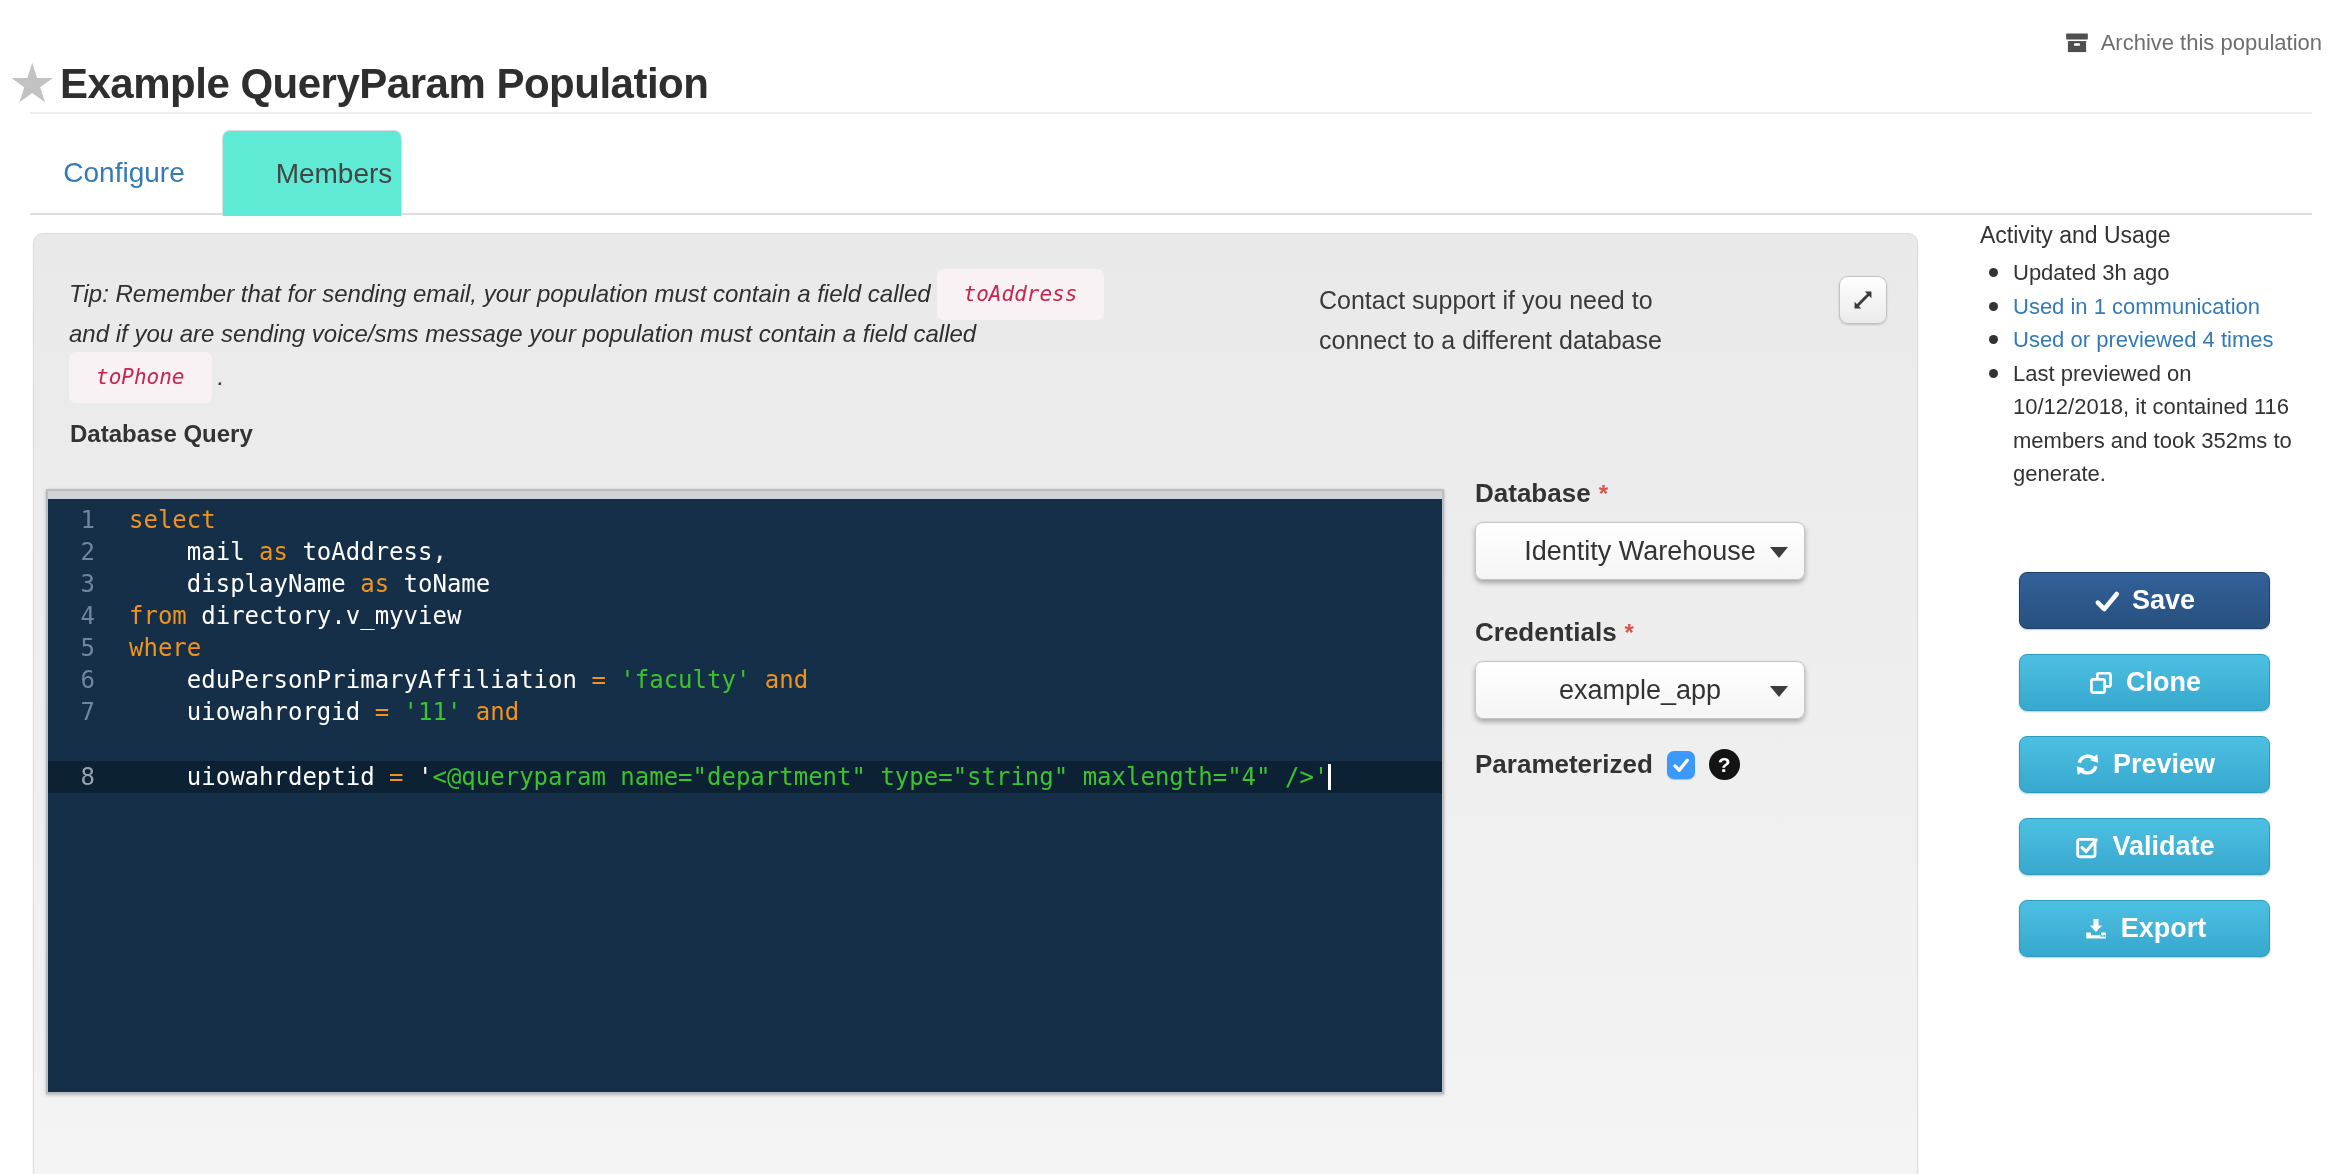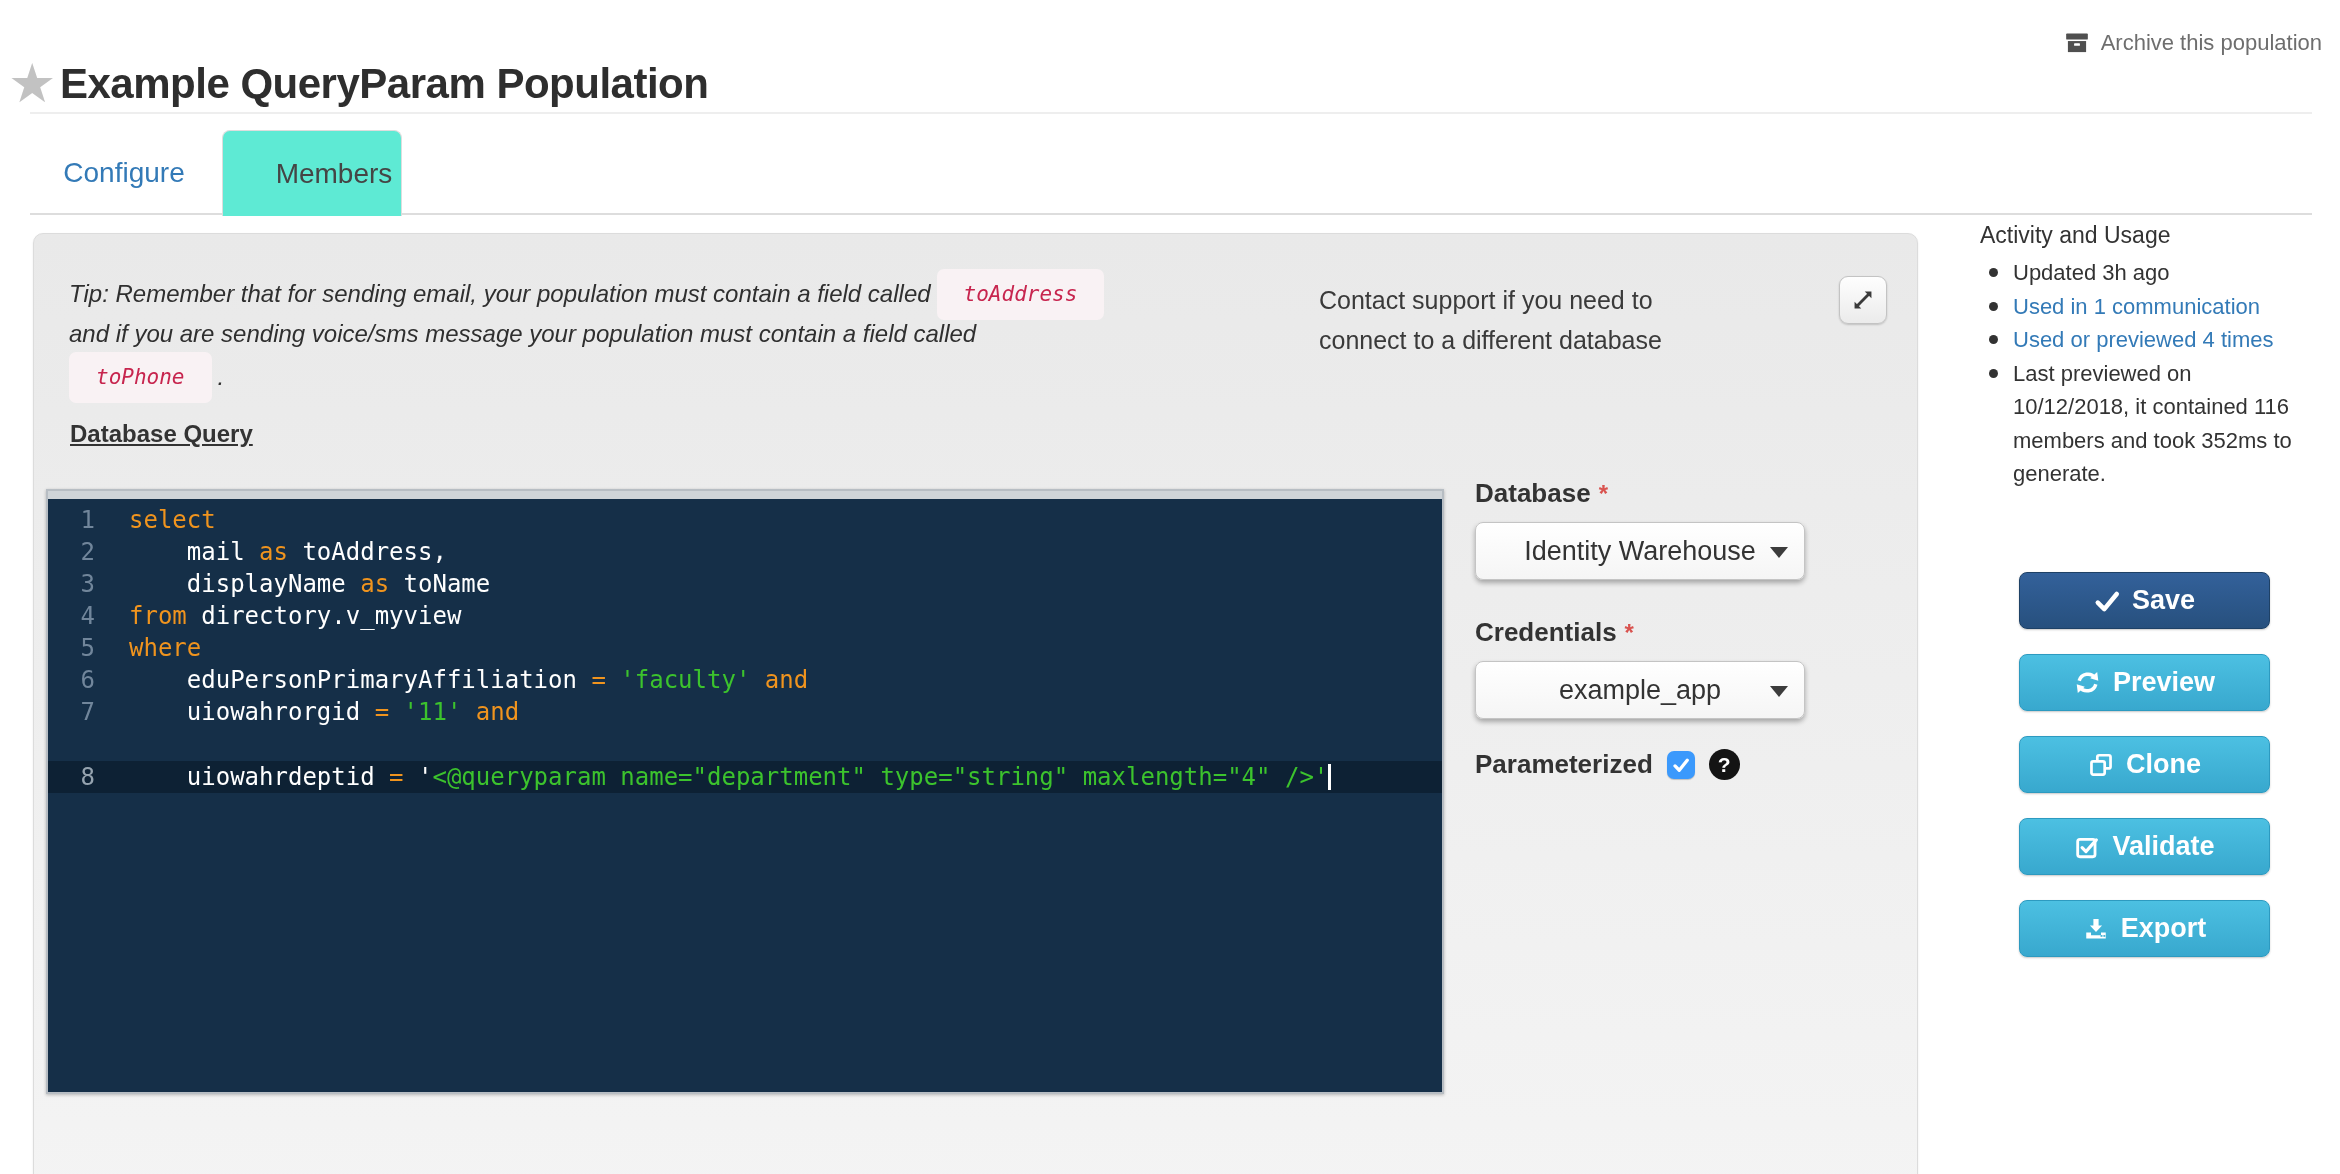--- a/index.html
+++ b/index.html
@@ -37,21 +37,21 @@
     color:var(--chip-text,#c7254e); background:var(--chip-bg,#f9f2f4); padding:5px 27px 6px;
     border-radius:7px; margin:0 6px; }
 
   .contact-note { position:absolute; left:1285px; top:46px; width:460px; font-size:25px; font-style:normal;
     line-height:40px; color:#3a3a3a; }
 
   .expand-btn { position:absolute; left:1805px; top:42px; width:48px; height:48px;
     background:linear-gradient(#fefefe,#ebebeb); border:1px solid #c3c3c3; border-radius:9px;
     display:flex; align-items:center; justify-content:center; box-shadow:0 1px 2px rgba(0,0,0,0.18); cursor:pointer; }
 
-  .query-label { position:absolute; left:36px; top:186px; font-size:24px; font-weight:bold; color:#333;text-decoration:underline; }
+  .query-label { position:absolute; left:36px; top:186px; font-size:24px; font-weight:bold; color:#333; }
 
   
   .editor { position:absolute; left:12px; top:255px; width:1398px; height:605px;
     border:2px solid #b7bdc3; background:var(--editor-bg,#152f48);
     font-family:"DejaVu Sans Mono",monospace; font-size:24px; box-shadow:0 1px 3px rgba(0,0,0,0.25); }
   .editor-topbar { height:8px; background:#cfd4d8; }
   .code-rows { padding-top:5px; }
   .code-row { height:32px; line-height:32px; white-space:pre; }
   .code-row.active { background:var(--editor-active-line,#0d2134);margin-top:33px; }
   .ln { display:inline-block; width:47px; text-align:right; color:var(--code-linenum,#71869b); }
@@ -208,41 +208,41 @@
       <div class="btn btn-primary">
         <span style="display: flex;">
           <svg width="26" height="26" viewBox="0 0 24 24">
             <path d="M3.5 13.5 l6 6 L21 5.5" fill="none" stroke="#fff" stroke-width="4.2" stroke-linecap="round" stroke-linejoin="round"></path>
           </svg>
         </span>
         <span>Save</span>
       </div>
       <div class="btn btn-info">
         <span style="display: flex;">
+          <svg width="26" height="26" viewBox="0 0 24 24">
+            <rect x="8.6" y="3" width="12.2" height="12.2" rx="1.6" fill="none" stroke="#fff" stroke-width="2.5"></rect>
+            <rect x="3.2" y="8.6" width="12.2" height="12.2" rx="1.6" fill="#3eb2d6" stroke="#fff" stroke-width="2.5"></rect>
+          </svg>
+        </span>
+        <span>Clone</span>
+      </div>
+      <div class="btn btn-info">
+        <span style="display: flex;">
           <svg width="27" height="27" viewBox="0 0 24 24">
             <path d="M4.6 10.5 A 8 8 0 0 1 19 8.2" fill="none" stroke="#fff" stroke-width="3.1"></path>
             <polygon points="20.6,2.6 21.6,10.4 14.4,8.3" fill="#fff"></polygon>
             <path d="M19.4 13.5 A 8 8 0 0 1 5 15.8" fill="none" stroke="#fff" stroke-width="3.1"></path>
             <polygon points="3.4,21.4 2.4,13.6 9.6,15.7" fill="#fff"></polygon>
           </svg>
         </span>
         <span>Preview</span>
       </div>
       <div class="btn btn-info">
         <span style="display: flex;">
           <svg width="26" height="26" viewBox="0 0 24 24">
-            <rect x="8.6" y="3" width="12.2" height="12.2" rx="1.6" fill="none" stroke="#fff" stroke-width="2.5"></rect>
-            <rect x="3.2" y="8.6" width="12.2" height="12.2" rx="1.6" fill="#3eb2d6" stroke="#fff" stroke-width="2.5"></rect>
-          </svg>
-        </span>
-        <span>Clone</span>
-      </div>
-      <div class="btn btn-info">
-        <span style="display: flex;">
-          <svg width="26" height="26" viewBox="0 0 24 24">
             <rect x="3.4" y="5" width="16" height="16" rx="2" fill="none" stroke="#fff" stroke-width="2.6"></rect>
             <path d="M7.5 12.6 l3.6 3.6 L20.6 5.4" fill="none" stroke="#fff" stroke-width="3" stroke-linecap="round" stroke-linejoin="round"></path>
           </svg>
         </span>
         <span>Validate</span>
       </div>
       <div class="btn btn-info">
         <span style="display: flex;">
           <svg width="26" height="26" viewBox="0 0 24 24">
             <polygon points="12,14.8 6.4,8.8 9.6,8.8 9.6,2.8 14.4,2.8 14.4,8.8 17.6,8.8" fill="#fff"></polygon>

